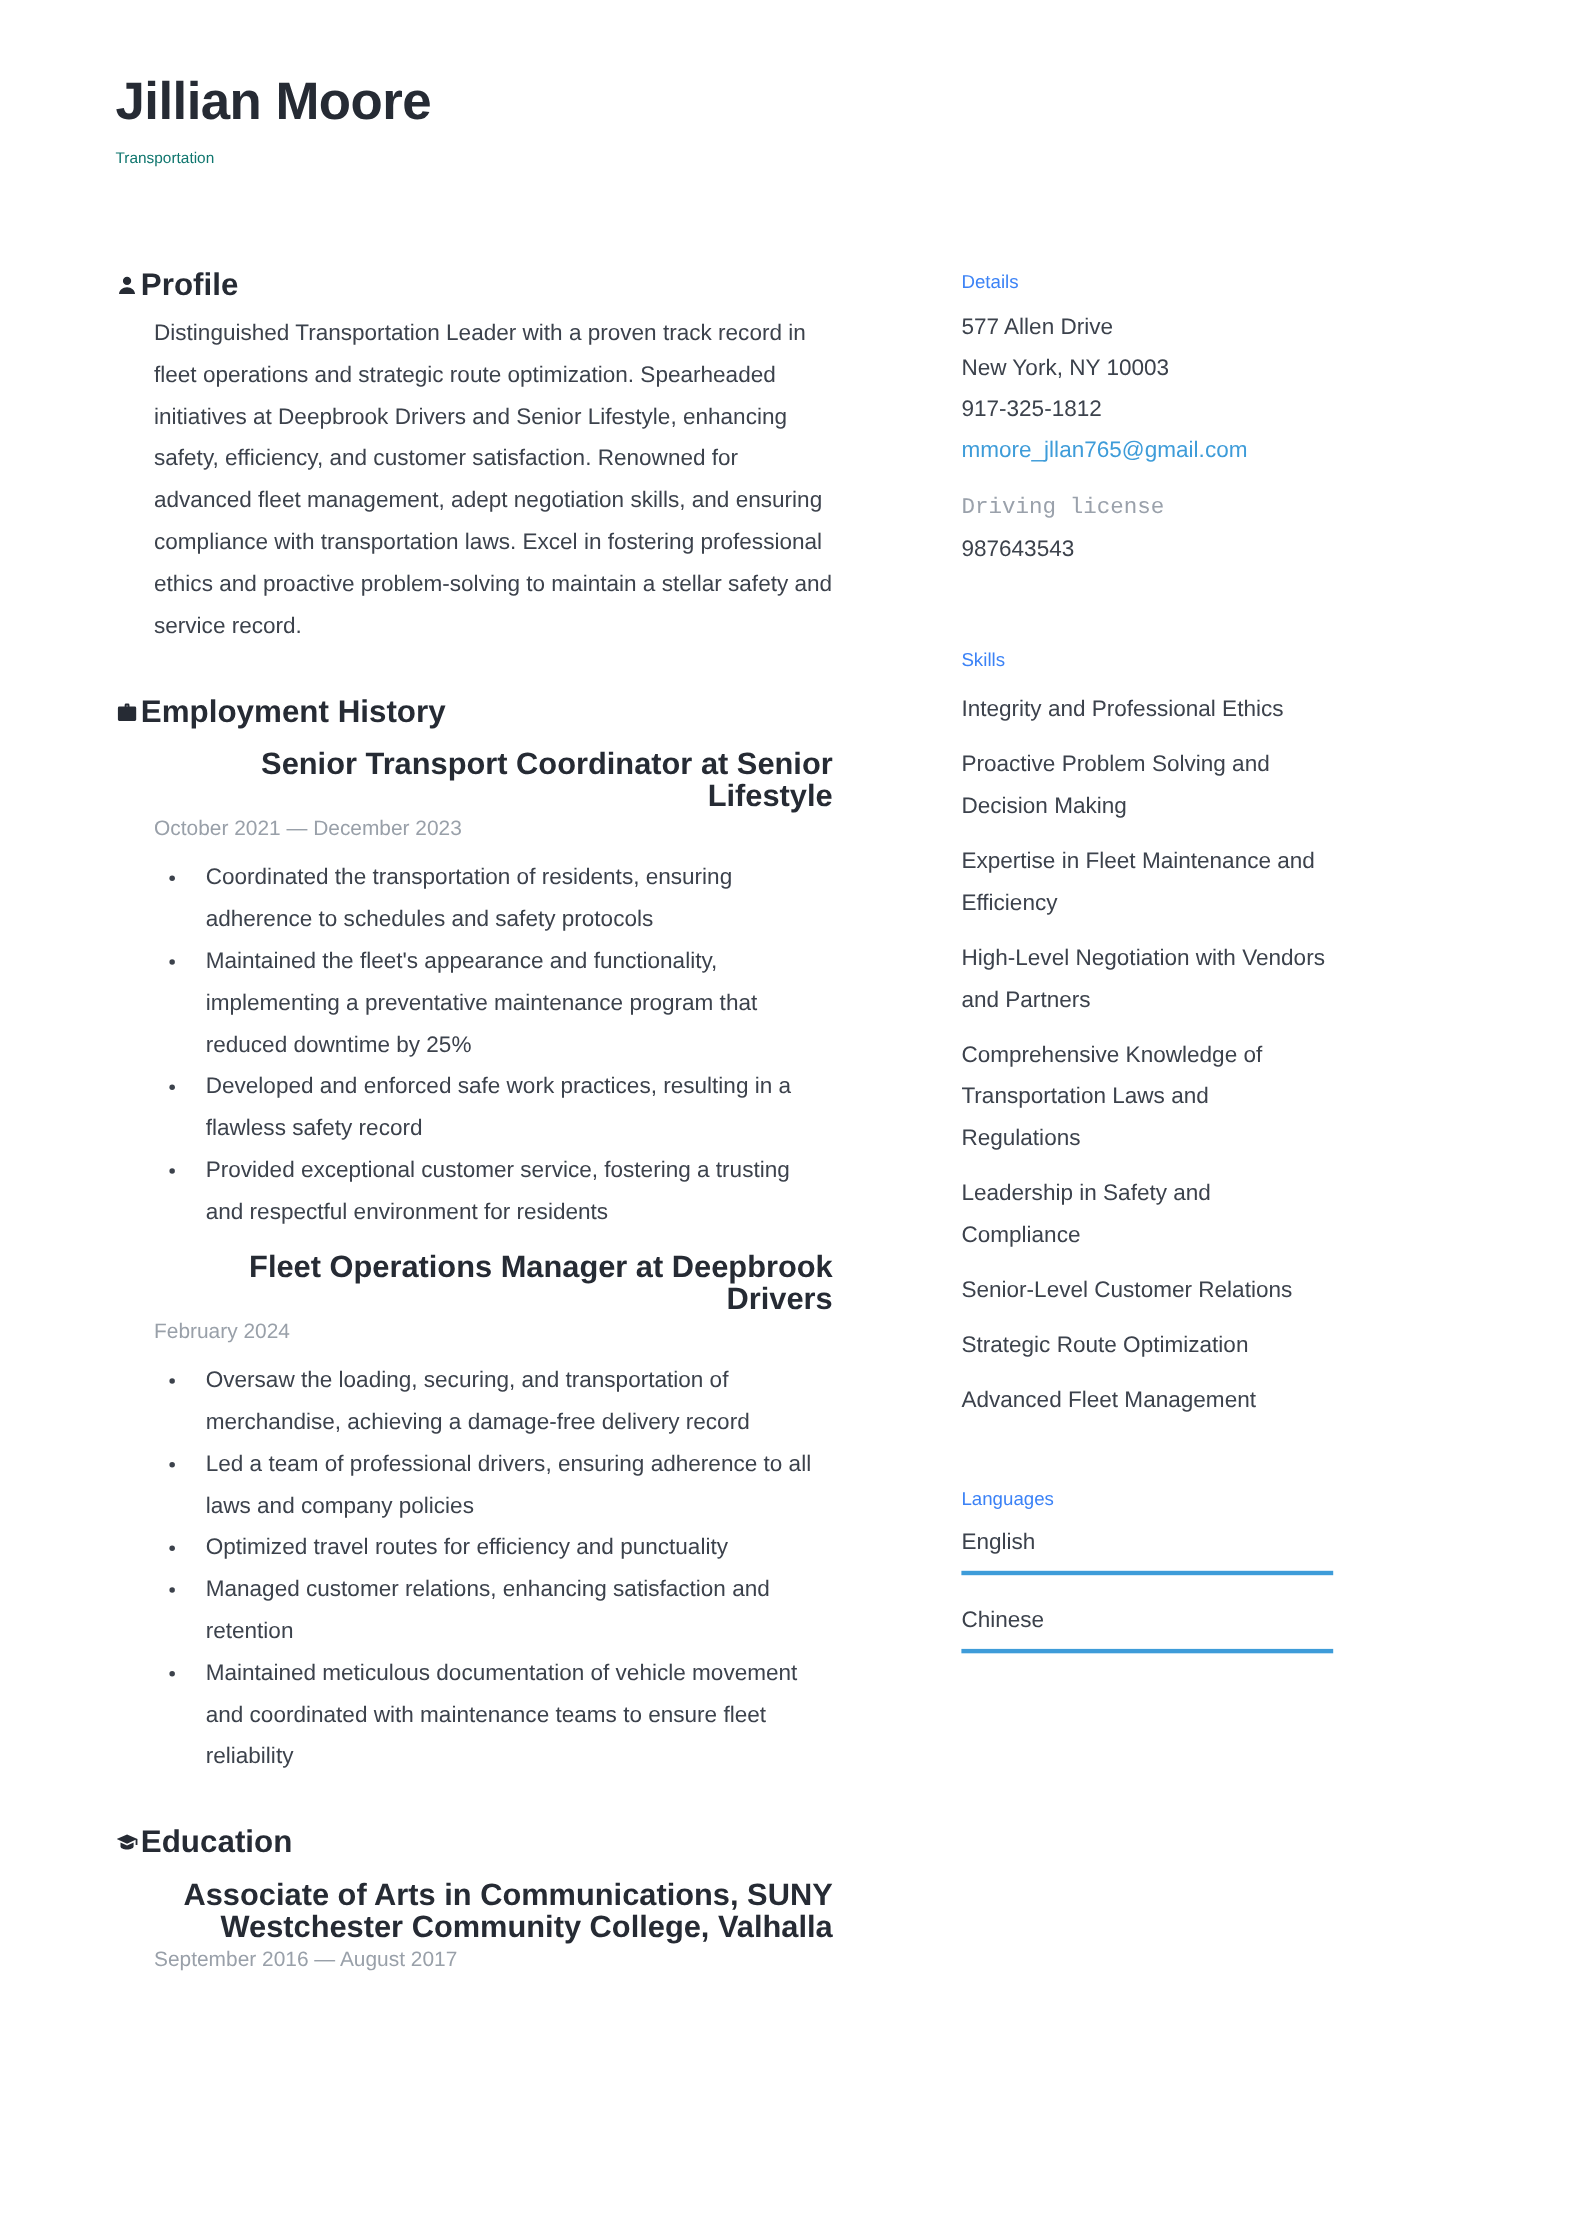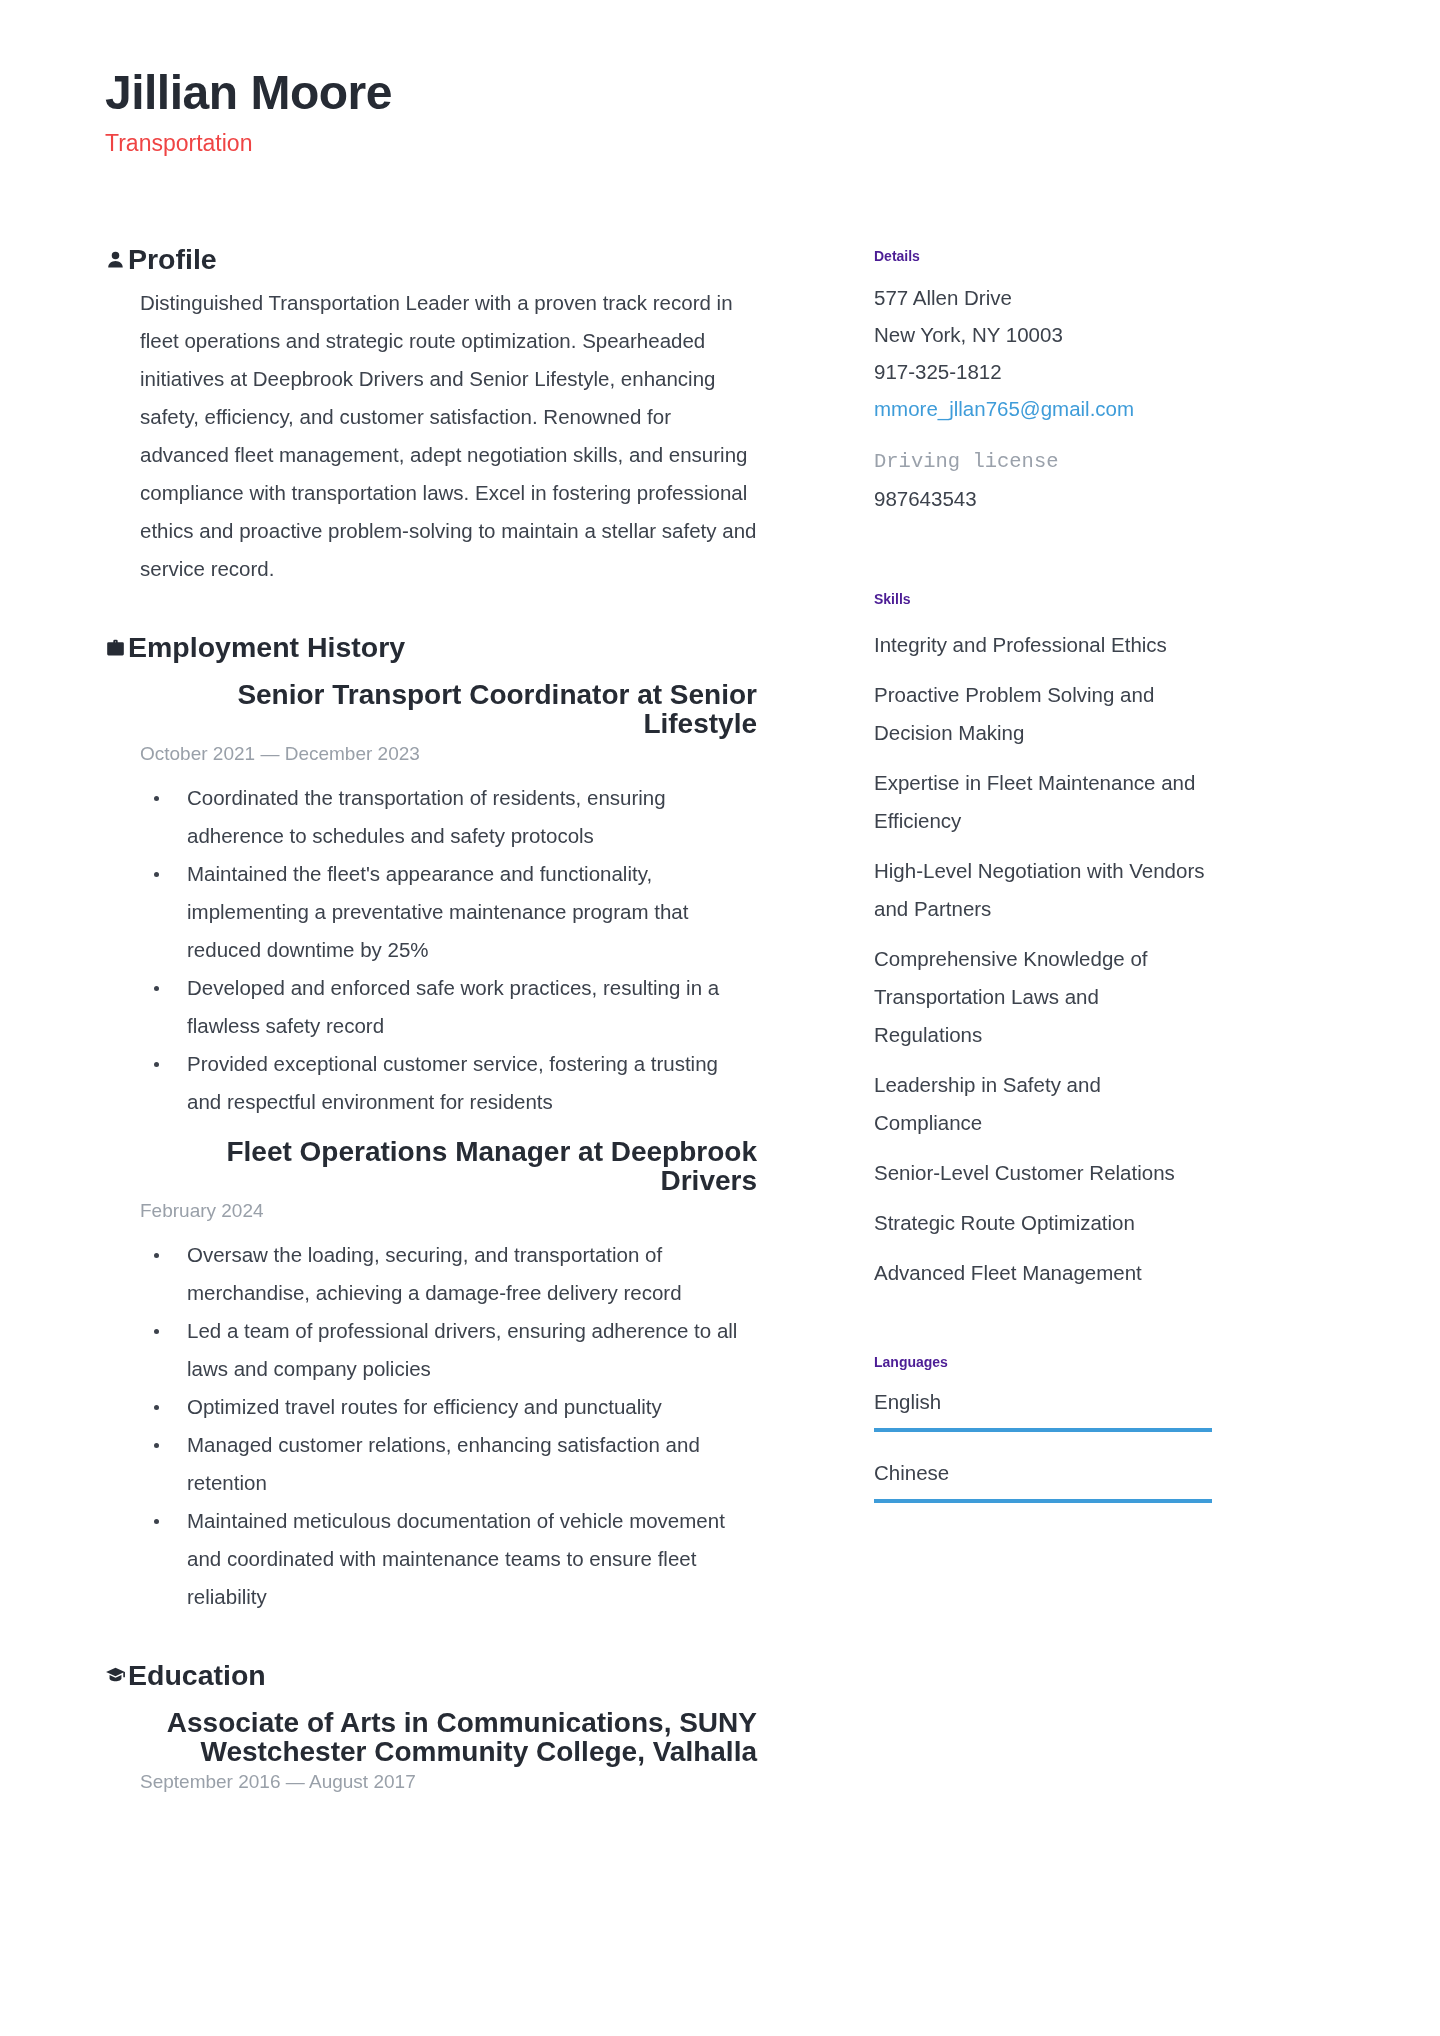--- a/index.html
+++ b/index.html
@@ -3,42 +3,42 @@
 <meta charset="utf-8">
 <style>
   * { margin:0; padding:0; box-sizing:border-box; }
   html,body { width:1440px; height:2036px; background:#ffffff; }
   body { font-family:"Liberation Sans", sans-serif; color:#3c424c; }
   .page { display:flex; justify-content:space-between; padding:64px 100px 0 105px; width:1312px; height:2036px; }
 
   
   .main { width:652px; flex:none; }
   h1.name { font-size:48px; line-height:58px; font-weight:700; color:#262b34; letter-spacing:-0.5px; }
-  .subtitle { font-size:23px; line-height:27px; margin-top:8px; color:#ef4444; }
+  .subtitle { font-size:14px; line-height:27px; margin-top:8px; color:#0f766e; }
   header.hd { margin-bottom:85px; }
 
   section.msec { margin-top:0; }
   section.msec + section.msec { margin-top:42px; }
   h2.sec-h { display:flex; align-items:center; gap:2px; font-size:28.5px; line-height:34px; font-weight:700; color:#262b34; margin-bottom:8px; }
   .sec-icon { width:21px; height:21px; flex:none; display:block; }
   .sec-icon svg { width:100%; height:100%; fill:#262b34; display:block; }
   .sec-body { margin-left:35px; }
 
   p.prose { font-size:20.5px; line-height:38px; color:#3c424c; }
 
   .job { margin-top:16px; }
   .job h3 { font-size:28px; line-height:29px; font-weight:700; color:#262b34;text-align:right; }
   .dates { font-size:19px; line-height:27px; color:#99a0a9; margin-top:2px; }
   ul.bullets { list-style:none; margin-top:12px; }
   ul.bullets li { position:relative; padding-left:33px; margin-left:14px; font-size:20.5px; line-height:38px; color:#3c424c; }
   ul.bullets li::before { content:""; position:absolute; left:0; top:17px; width:5px; height:5px; border-radius:50%; background:#3c424c; }
 
   
   .sidebar { width:338px; flex:none; padding-top:178px; }
-  .side-sec h3 { font-size:14px; line-height:29px; font-weight:700; color:#4c1d95; margin-bottom:12px; }
+  .side-sec h3 { font-size:17px; line-height:29px; font-weight:400; color:#3b82f6; margin-bottom:12px; }
   .detail-line { font-size:20.5px; line-height:29px; margin-bottom:8px; color:#3c424c; }
   a.email { display:block; font-size:20.5px; line-height:29px; color:#3e9cd9; text-decoration:none; cursor:pointer; }
   .muted-label { font-size:20.5px; line-height:29px; color:#9aa1ab; margin-top:24px;font-family:Liberation Mono, monospace; }
   .plain-value { font-size:20.5px; line-height:29px; margin-top:8px; color:#3c424c; }
 
   .side-sec.skills { margin-top:72px; }
   ul.skill-list { list-style:none; }
   ul.skill-list li { font-size:20.5px; line-height:38px; margin-bottom:12px; color:#3c424c; }
 
   .side-sec.langs { margin-top:56px; }

